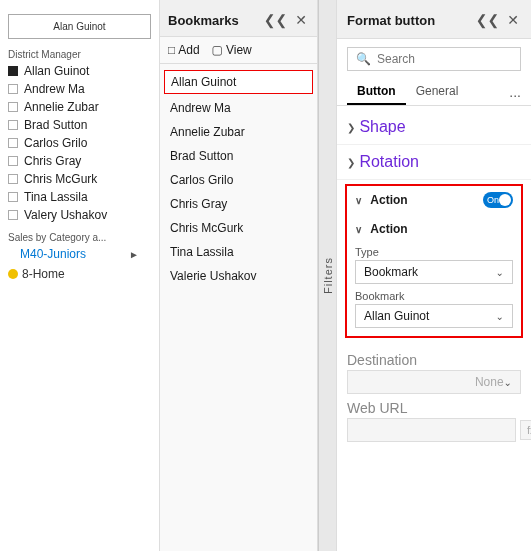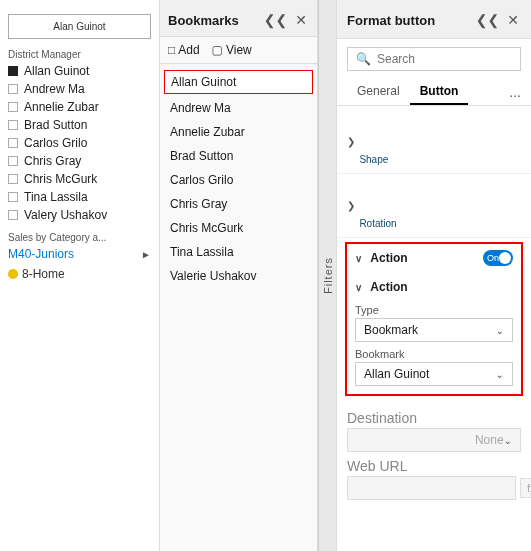--- a/index.html
+++ b/index.html
@@ -49,21 +49,21 @@
       flex-shrink: 0;
     }
     .sales-label {
       font-size: 10px;
       color: #555;
       padding: 8px 8px 2px 8px;
     }
     .m40-row {
       display: flex;
       align-items: center;
-      padding: 2px 8px;
+      padding: 2px 20px;
       font-size: 11px;
       color: #0078d4;
       justify-content: space-between;
       gap: 12px;
     }
     .m40-arrow {
       color: #555;
       font-size: 10px;
     }
     .home-row {
@@ -248,21 +248,21 @@
       cursor: pointer;
       border-bottom: 1px solid #f0f0f0;
       font-size: 12px;
       color: #1a1a1a;
     }
     .chevron {
       font-size: 10px;
       color: #555;
       margin-right: 4px;
     }
-    .section-label { font-size: 10px; color: #0c4a6e; margin-top: 36px; }
+    .section-label { font-size: 16px; color: #6d28d9; }
 
     
     .action-section {
       border: 2px solid #e00;
       margin: 4px 8px;
     }
     .action-header {
       display: flex;
       align-items: center;
       justify-content: space-between;
@@ -472,22 +472,22 @@
       <span class="bm-icon-btn">✕</span>
     </div>
   </div>
 
   <div class="search-box">
     <span style="color:#888; font-size:12px;">🔍</span>
     <input type="text" placeholder="Search" style="">
   </div>
 
   <div class="tabs-row">
+    <div class="tab active">Button</div>
     <div class="tab">General</div>
-    <div class="tab active">Button</div>
     <div class="tab-more">...</div>
   </div>
 
   <div class="section-list">
     <div class="section-row">
       <span class="chevron">❯</span>
       <span class="section-label">Shape</span>
     </div>
     <div class="section-row">
       <span class="chevron">❯</span>

